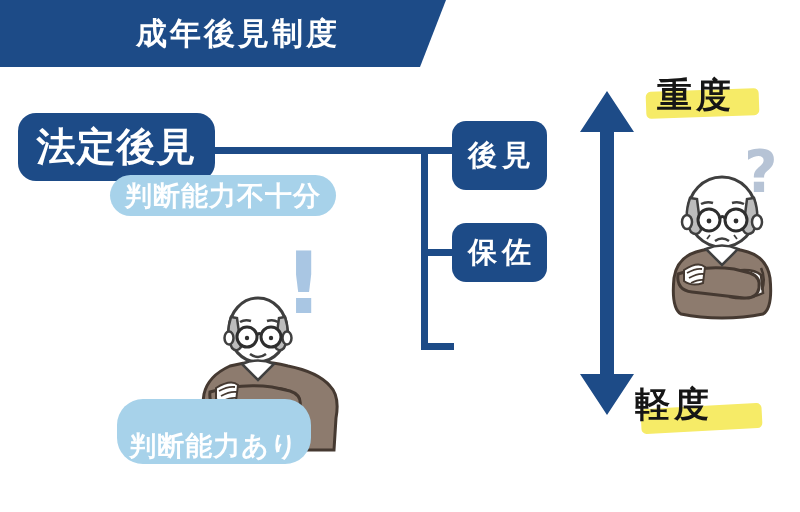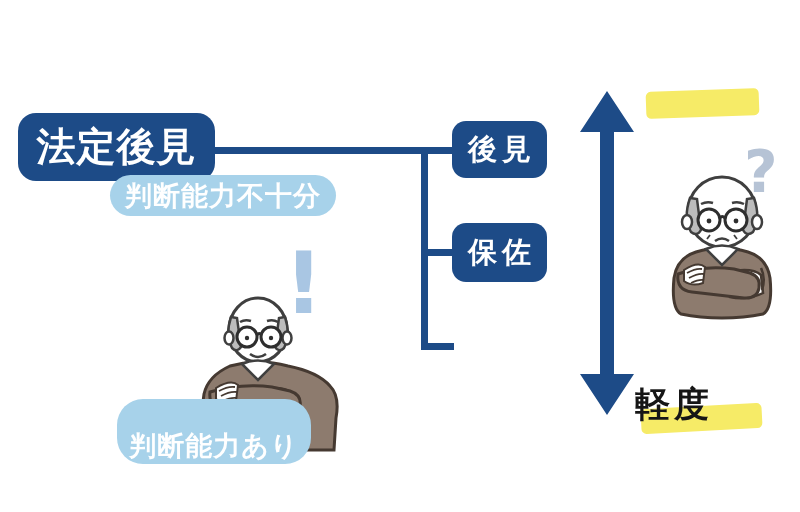--- a/index.html
+++ b/index.html
@@ -21,21 +21,21 @@
   
   .dark-box{
     position:absolute; background:#1d4b87; border-radius:18px;
     display:flex; align-items:center; justify-content:center;
     color:#fff; font-weight:bold; z-index:3;
   }
   .main-box{ font-size:39px; letter-spacing:1px; }
   .legal-box{ left:18px; top:113px; width:197px; height:68px; }
   .voluntary-box{ left:18px; top:335px; width:195px; height:72px; }
   .type-box{
-    left:452px; width:95px; height:57px; border-radius:14px;
+    left:452px; width:95px; height:69px; border-radius:14px;
     font-size:29px; letter-spacing:5px; padding-left:5px; box-sizing:border-box;
     z-index:2;
   }
   .type-koken{ top:121px; }
   .type-hosa{ top:223px; height:59px;text-align:center; }
   .type-hojo{ top:317px; }
   
   .pill{
     position:absolute; background:#a7d2ea; border-radius:26px;
     display:flex; align-items:center; justify-content:center;
@@ -75,20 +75,23 @@
   
   .man{ position:absolute; z-index:1; }
   .man-right{ left:664px; top:170px; }
   .man-left{ left:196px; top:292px; }
 </style>
 </head>
 <body>
 
 <div class="canvas">
 
+  <div class="banner">
+    <span class="banner-text">成年後見制度</span>
+  </div>
 
   <div class="line line-main"></div>
   <div class="line line-vert"></div>
   <div class="line line-stub-hosa"></div>
   <div class="line line-stub-hojo"></div>
 
   <div class="dark-box main-box legal-box">
     <span>法定後見</span>
   </div>
   <div class="pill pill-insufficient">
@@ -103,20 +106,21 @@
   </div>
   <div class="dark-box type-box type-hosa">
     <span>保佐</span>
   </div>
 
   <svg class="severity-arrow" width="60" height="326" viewBox="0 0 60 326">
     <polygon points="30,1 57,42 37,42 37,284 57,284 30,325 3,284 23,284 23,42 3,42" fill="#1d4b87"></polygon>
   </svg>
 
   <div class="hl hl-top"></div>
+  <div class="sev-label sev-top">重度</div>
   <div class="hl hl-bottom"></div>
   <div class="sev-label sev-bottom">軽度</div>
 
   <div class="qmark">?</div>
   <div class="exmark">!</div>
 
   <svg class="man man-right" width="120" height="150" viewBox="0 0 120 150">
     <ellipse cx="58" cy="42" rx="34" ry="35" fill="#fff" stroke="#3f3f3f" stroke-width="3"></ellipse>
     <path d="M26,28 Q19,48 27,62 Q33,67 37,60 L33,29 Z" fill="#bcbcbc" stroke="#3f3f3f" stroke-width="2.5"></path>
     <path d="M90,28 Q97,48 89,62 Q83,67 79,60 L83,29 Z" fill="#bcbcbc" stroke="#3f3f3f" stroke-width="2.5"></path>

